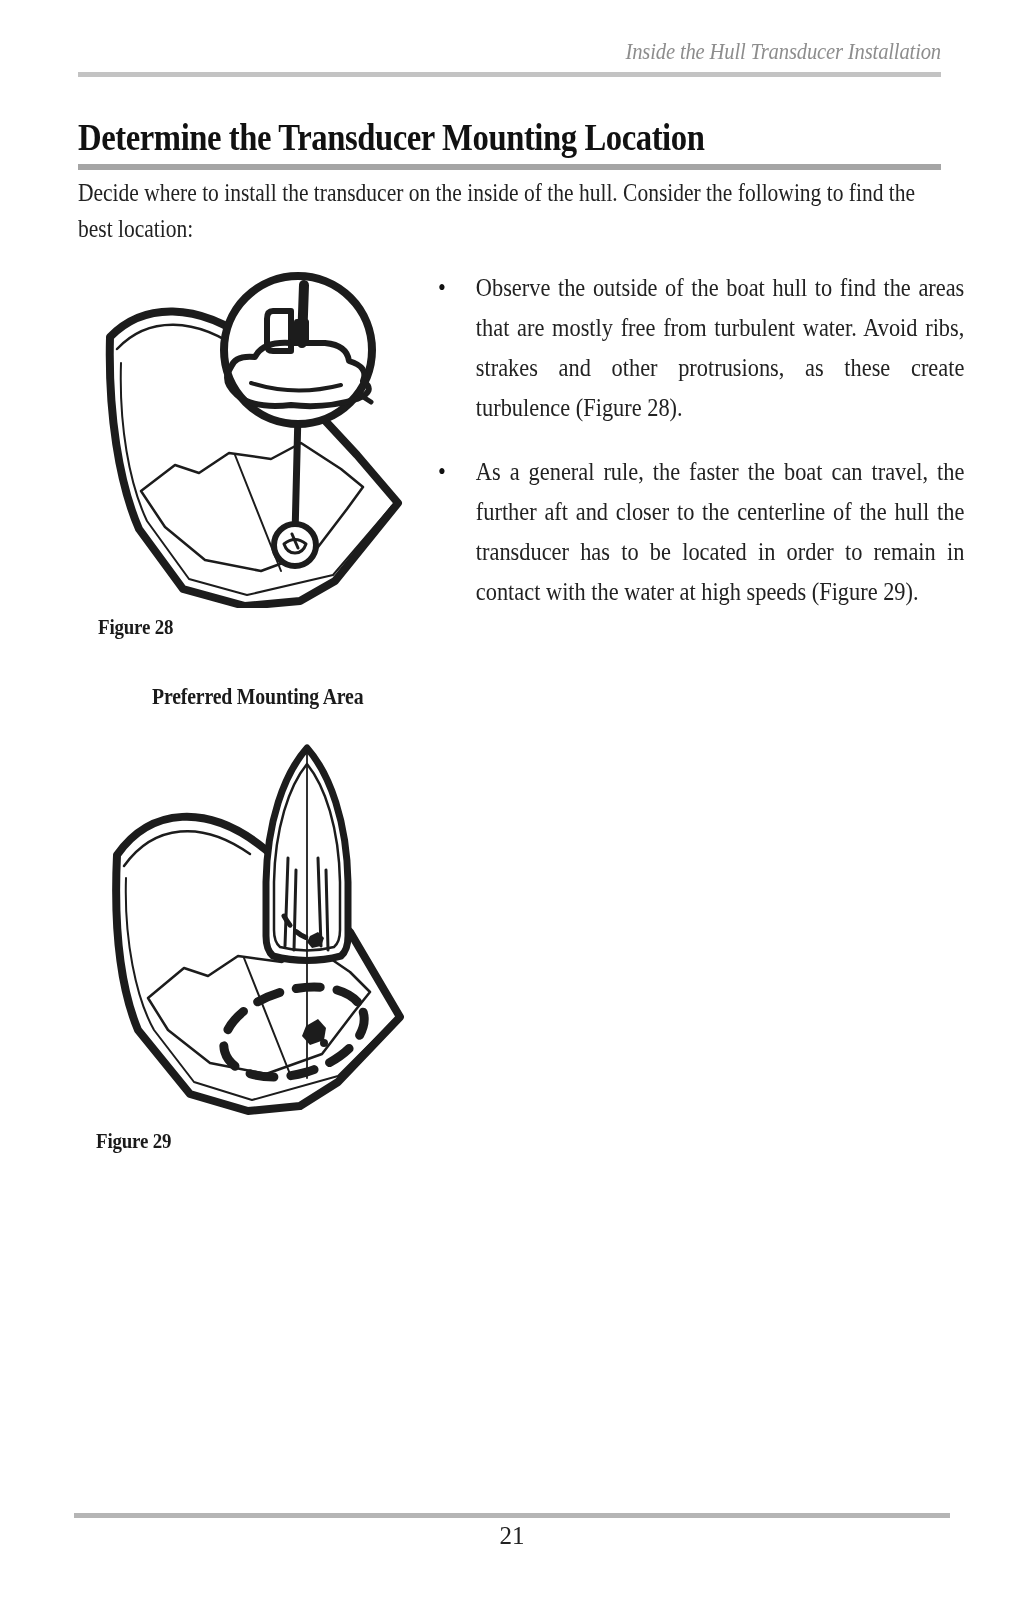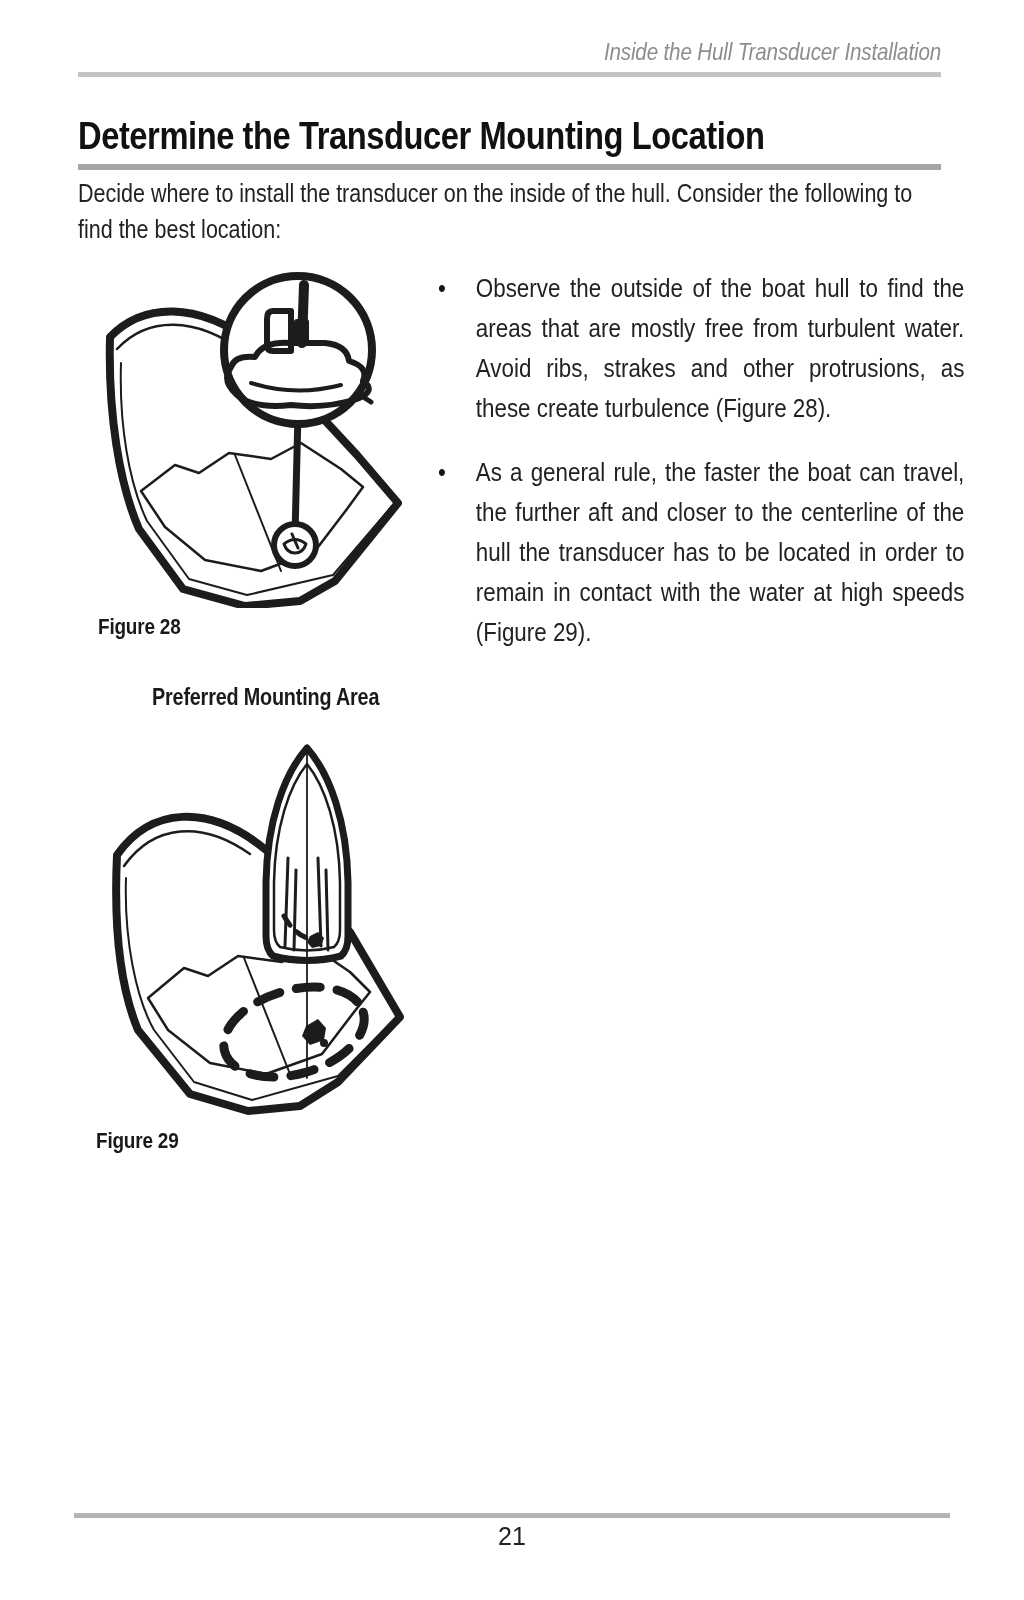--- a/index.html
+++ b/index.html
@@ -5,21 +5,21 @@
   html, body {
     margin: 0;
     padding: 0;
     background: #ffffff;
   }
   .page {
     position: relative;
     width: 1024px;
     height: 1600px;
     background: #ffffff;
-    font-family: Liberation Sans, sans-serif;
+    font-family: Liberation Serif, serif;
     color: #1c1c1c;
     overflow: hidden;
   }
   .abs { position: absolute; }
 
   
   .cond {
     transform: scaleX(0.86);
     transform-origin: 0 0;
   }

